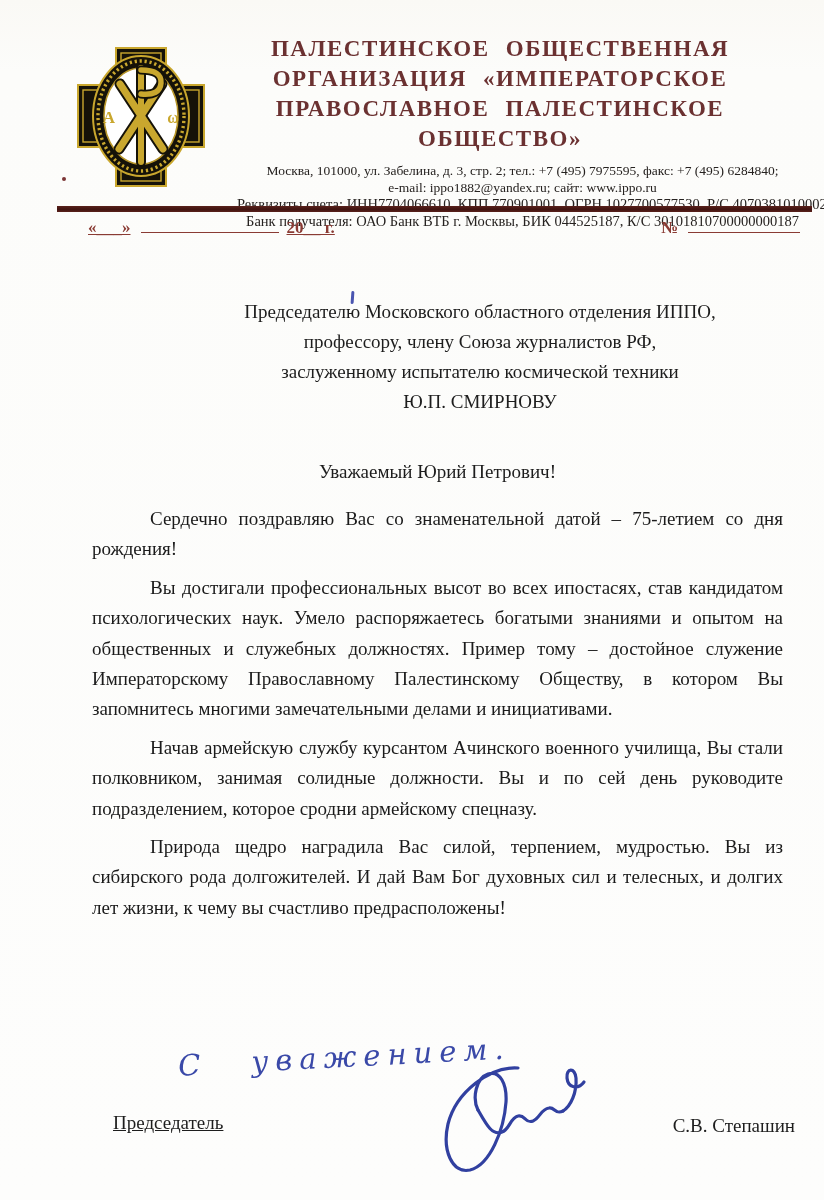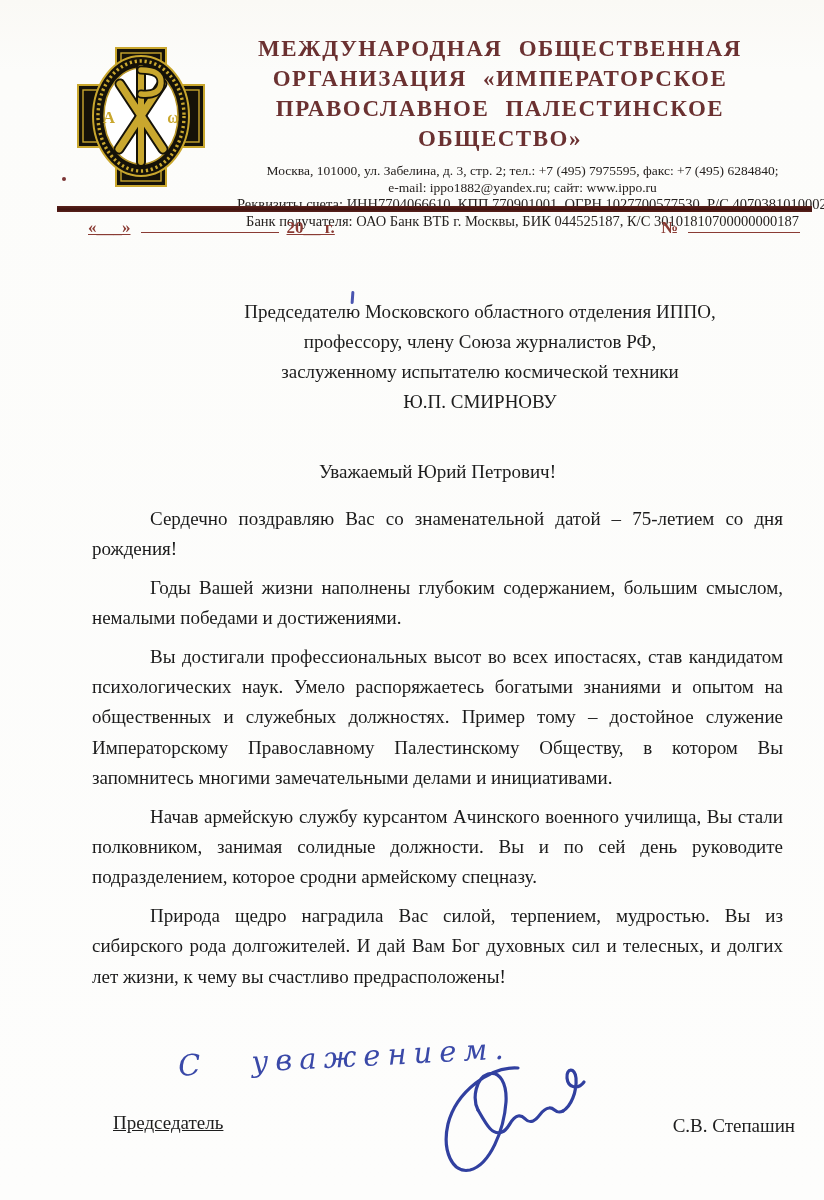--- a/index.html
+++ b/index.html
@@ -75,21 +75,21 @@
       <path d="M65 24 q21 0 20 13 q-1 13 -20 11" fill="none" stroke="#c9a72e" stroke-width="5.5" stroke-linecap="round"></path>
     </g>
     <text x="33" y="77" font-size="17" font-weight="bold" fill="#c9a72e" font-family="Liberation Serif, serif" text-anchor="middle">А</text>
     <text x="97" y="77" font-size="16" font-weight="bold" fill="#c9a72e" font-family="Liberation Serif, serif" text-anchor="middle">ω</text>
   </svg>
 
   <div class="artifact-dot"></div>
 
   <div class="header-text">
     <div class="org-title">
-      <div>МЕЖДУНАРОДНАЯ ОБЩЕСТВЕННАЯ</div>
+      <div>ПАЛЕСТИНСКОЕ ОБЩЕСТВЕННАЯ</div>
       <div>ОРГАНИЗАЦИЯ «ИМПЕРАТОРСКОЕ</div>
       <div>ПРАВОСЛАВНОЕ ПАЛЕСТИНСКОЕ ОБЩЕСТВО»</div>
     </div>
     <div class="contacts">
       <div class="contact-line">Москва, 101000, ул. Забелина, д. 3, стр. 2; тел.: +7 (495) 7975595, факс: +7 (495) 6284840;</div>
       <div class="contact-line">e-mail: ippo1882@yandex.ru; сайт: www.ippo.ru</div>
       <div class="contact-line big">Реквизиты счета: ИНН7704066610, КПП 770901001, ОГРН 1027700577530, Р/С 40703810100020000004</div>
       <div class="contact-line big">Банк получателя: ОАО Банк ВТБ г. Москвы, БИК 044525187, К/С 30101810700000000187</div>
     </div>
   </div>
@@ -110,21 +110,20 @@
     <div>Председателю Московского областного отделения ИППО,</div>
     <div>профессору, члену Союза журналистов РФ,</div>
     <div>заслуженному испытателю космической техники</div>
     <div>Ю.П. СМИРНОВУ</div>
   </div>
 
   <div class="salutation">Уважаемый Юрий Петрович!</div>
 
   <div class="body-text">
     <p>Сердечно поздравляю Вас со знаменательной датой – 75-летием со дня рождения!</p>
-    <p>Годы Вашей жизни наполнены глубоким содержанием, большим смыслом, немалыми победами и достижениями.</p>
     <p>Вы достигали профессиональных высот во всех ипостасях, став кандидатом психологических наук. Умело распоряжаетесь богатыми знаниями и опытом на общественных и служебных должностях. Пример тому – достойное служение Императорскому Православному Палестинскому Обществу, в котором Вы запомнитесь многими замечательными делами и инициативами.</p>
     <p>Начав армейскую службу курсантом Ачинского военного училища, Вы стали полковником, занимая солидные должности. Вы и по сей день руководите подразделением, которое сродни армейскому спецназу.</p>
     <p>Природа щедро наградила Вас силой, терпением, мудростью. Вы из сибирского рода долгожителей. И дай Вам Бог духовных сил и телесных, и долгих лет жизни, к чему вы счастливо предрасположены!</p>
   </div>
 
   <div class="closing-hand">С уважением.</div>
 
   <svg class="signature-svg" viewBox="0 0 180 130">
     <g fill="none" stroke="#3140a0" stroke-width="3.2" stroke-linecap="round">
       <path d="M 100 10 C 72 8, 38 34, 30 66 C 24 92, 34 116, 52 112 C 72 107, 86 72, 88 44 C 89 26, 82 12, 70 16 C 58 20, 54 40, 60 52"></path>

